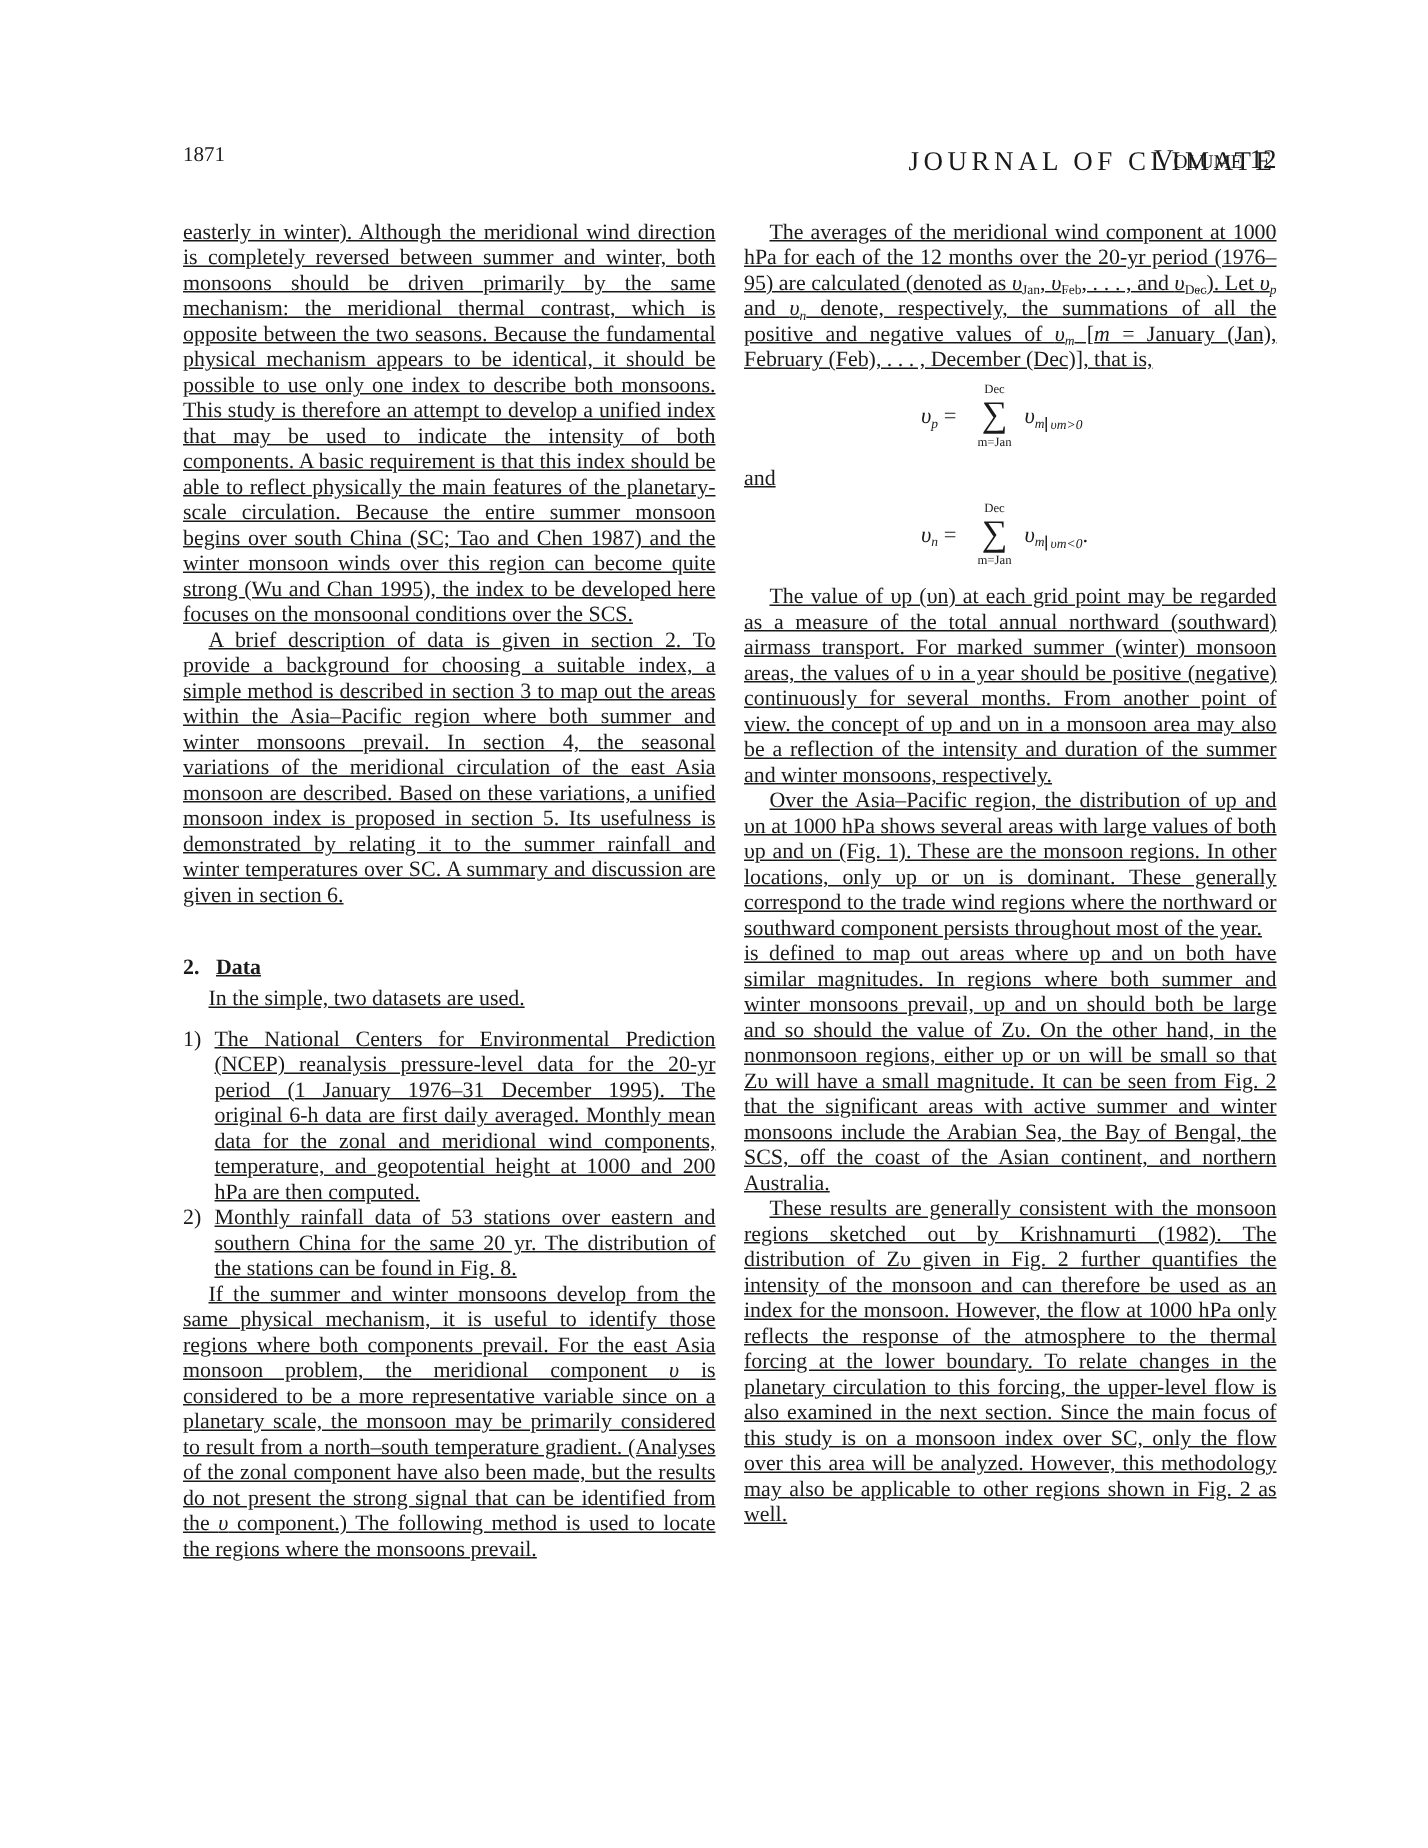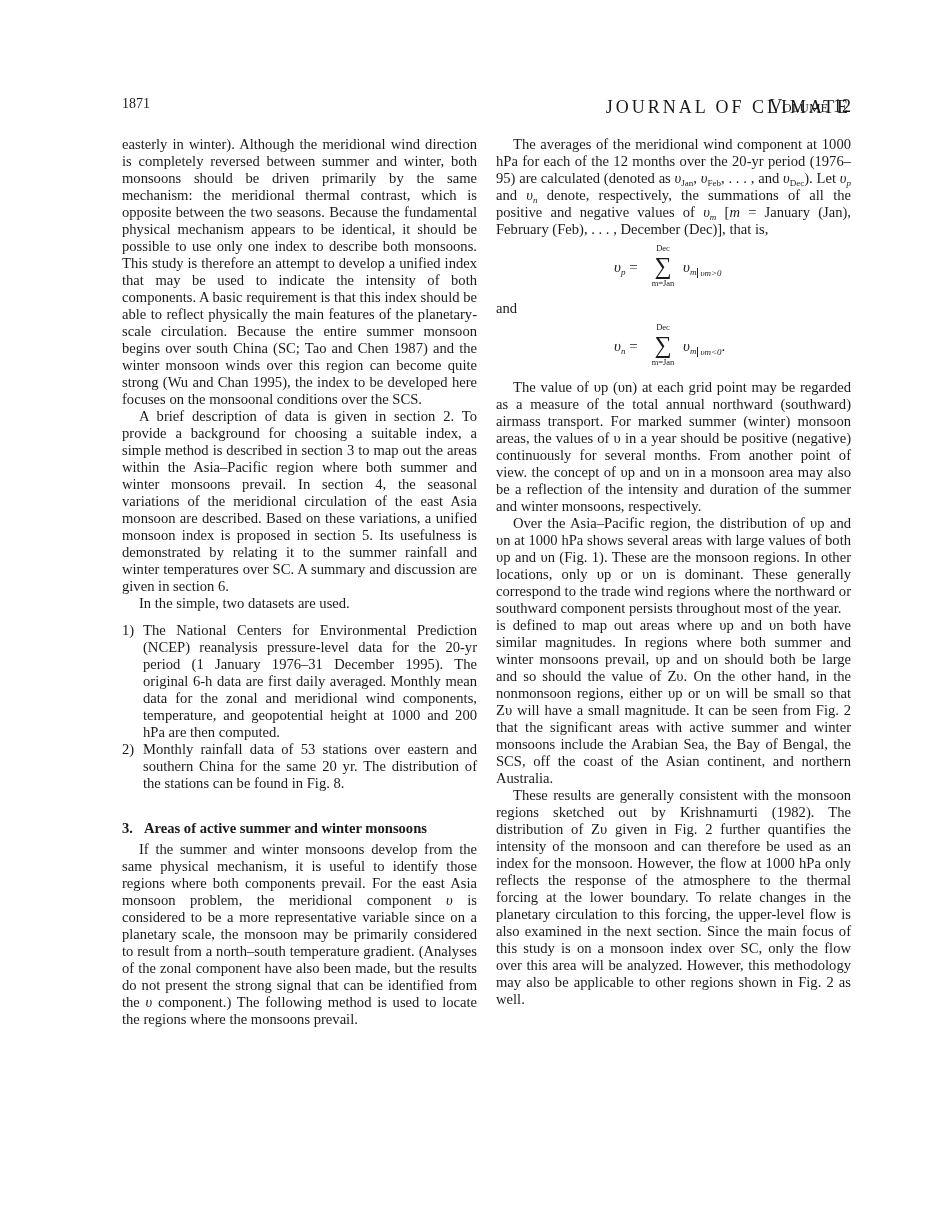--- a/index.html
+++ b/index.html
@@ -2,21 +2,21 @@
 <html><head>
 <meta charset="utf-8">
 <style>
   html, body { margin:0; padding:0; background:#ffffff; }
   body { width:952px; height:1232px; position:relative; overflow:hidden;
          font-family:"Liberation Serif", "DejaVu Serif", serif; color:#1a1a1a; }
   .header { position:absolute; top:96px; left:122px; width:729px; height:18px; font-size:14px; }
   .header .pg { position:absolute; left:0; top:0; }
   .header .jt { position:absolute; left:0; right:0; text-align:right; letter-spacing:3px; font-size:18px; top:1px; }
   .header .vol { position:absolute; right:0; top:0; font-variant:small-caps; font-size:18px; }
-  .col { position:absolute; top:136px; width:355px; font-size:14.6px; line-height:17px; text-align:justify; hyphens:none; }
+  .col { position:absolute; top:147px; width:355px; font-size:14.6px; line-height:17px; text-align:justify; hyphens:none;text-decoration:underline; }
   .col.left { left:122px; }
   .col.right { left:496px; }
   p { margin:0; }
   p.ind { text-indent:17px; }
   .sec { font-weight:bold; margin:31px 0 4px 0; font-size:14.6px; }
   .sec .num { display:inline-block; width:22px; }
   ol.items { list-style:none; margin:10px 0 0 0; padding:0; }
   ol.items li { position:relative; padding-left:21px; }
   ol.items li .lab { position:absolute; left:0; top:0; }
   i.v { font-style:italic; }
@@ -36,35 +36,35 @@
 <div class="header">
   <span class="pg">1871</span>
   <span class="jt">JOURNAL OF CLIMATE</span>
   <span class="vol">Volume 12</span>
 </div>
 
 <div class="col left">
   <p>easterly in winter). Although the meridional wind direction is completely reversed between summer and winter, both monsoons should be driven primarily by the same mechanism: the meridional thermal contrast, which is opposite between the two seasons. Because the fundamental physical mechanism appears to be identical, it should be possible to use only one index to describe both monsoons. This study is therefore an attempt to develop a unified index that may be used to indicate the intensity of both components. A basic requirement is that this index should be able to reflect physically the main features of the planetary-scale circulation. Because the entire summer monsoon begins over south China (SC; Tao and Chen 1987) and the winter monsoon winds over this region can become quite strong (Wu and Chan 1995), the index to be developed here focuses on the monsoonal conditions over the SCS.</p>
   <p class="ind">A brief description of data is given in section 2. To provide a background for choosing a suitable index, a simple method is described in section 3 to map out the areas within the Asia–Pacific region where both summer and winter monsoons prevail. In section 4, the seasonal variations of the meridional circulation of the east Asia monsoon are described. Based on these variations, a unified monsoon index is proposed in section 5. Its usefulness is demonstrated by relating it to the summer rainfall and winter temperatures over SC. A summary and discussion are given in section 6.</p>
 
+  <div class="sec">
+    <span class="num">2.</span><span>Data</span>
+  </div>
   <p class="ind">In the simple, two datasets are used.</p>
   <ol class="items">
     <li>
       <span class="lab">1)</span>
       <span>The National Centers for Environmental Prediction (NCEP) reanalysis pressure-level data for the 20-yr period (1 January 1976–31 December 1995). The original 6-h data are first daily averaged. Monthly mean data for the zonal and meridional wind components, temperature, and geopotential height at 1000 and 200 hPa are then computed.</span>
     </li>
     <li>
       <span class="lab">2)</span>
       <span>Monthly rainfall data of 53 stations over eastern and southern China for the same 20 yr. The distribution of the stations can be found in Fig. 8.</span>
     </li>
   </ol>
 
-  <div class="sec" style="margin-top:28px">
-    <span class="num">3.</span><span>Areas of active summer and winter monsoons</span>
-  </div>
   <p class="ind"><span>If the summer and winter monsoons develop from the same physical mechanism, it is useful to identify those regions where both components prevail. For the east Asia monsoon problem, the meridional component </span><i class="v">υ</i><span> is considered to be a more representative variable since on a planetary scale, the monsoon may be primarily considered to result from a north–south temperature gradient. (Analyses of the zonal component have also been made, but the results do not present the strong signal that can be identified from the </span><i class="v">υ</i><span> component.) The following method is used to locate the regions where the monsoons prevail.</span></p>
 </div>
 
 <div class="col right">
   <p class="ind"><span>The averages of the meridional wind component at 1000 hPa for each of the 12 months over the 20-yr period (1976–95) are calculated (denoted as </span><i class="v">υ</i><sub>Jan</sub>, <i class="v">υ</i><sub>Feb</sub><span>, . . . , and </span><i class="v">υ</i><sub>Dec</sub><span>). Let </span><i class="v">υ</i><sub><i>p</i></sub><span> and </span><i class="v">υ</i><sub><i>n</i></sub><span> denote, respectively, the summations of all the positive and negative values of </span><i class="v">υ</i><sub><i>m</i></sub><span> [</span><i>m</i><span> = January (Jan), February (Feb), . . . , December (Dec)], that is,</span></p>
 
   <div class="eq">
     <span class="lhs"><i class="v">υ</i><sub><i>p</i></sub><span> = </span></span>
     <span class="sum">
         <span class="top">Dec</span>

